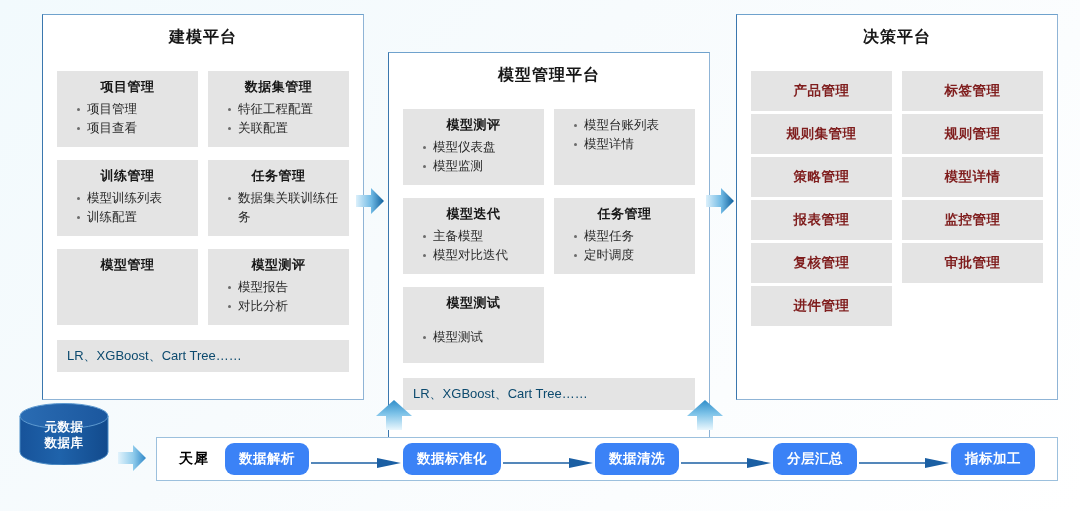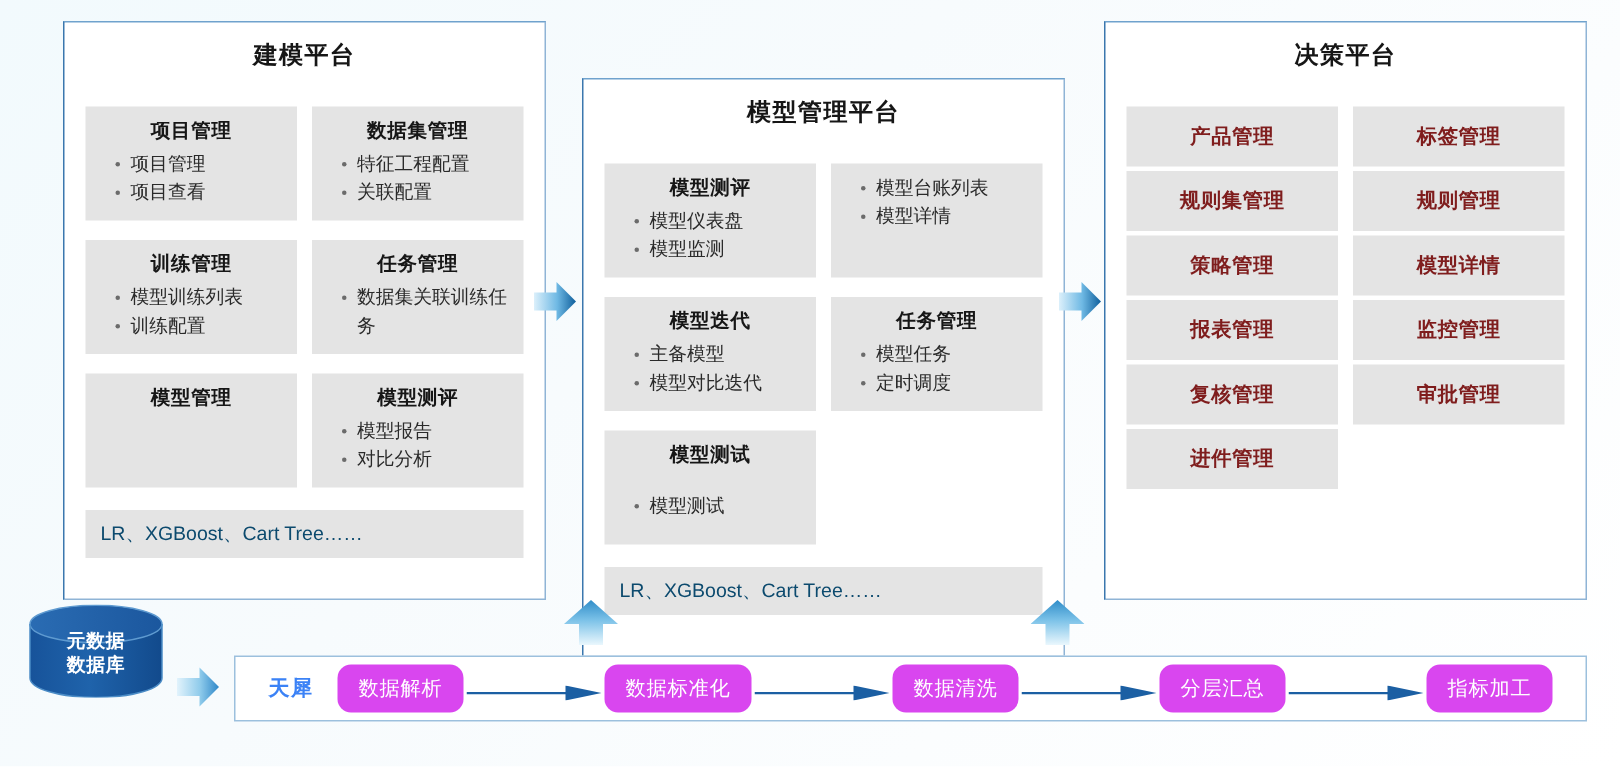--- a/index.html
+++ b/index.html
@@ -141,31 +141,31 @@
     position: absolute;
     background: #ffffff;
     border: 1px solid #9cc0dd;
     box-sizing: border-box;
     display: flex;
     align-items: center;
   }
   .pipeline-name {
     font-size: 14px;
     font-weight: bold;
-    color: #3b82f6;
+    color: #000000;
     margin: 0 16px 0 22px;
     letter-spacing: 1px;
     white-space: nowrap;
   }
   .pill {
-    background: #d946ef;
+    background: #3b82f6;
     border-radius: 9px;
     color: #ffffff;
     font-size: 13.5px;
-    font-weight: normal;
+    font-weight: bold;
     letter-spacing: .5px;
     height: 32px;
     padding: 0 14px;
     display: flex;
     align-items: center;
     justify-content: center;
     white-space: nowrap;
   }
   .chev {
     flex: 1 1 auto;

